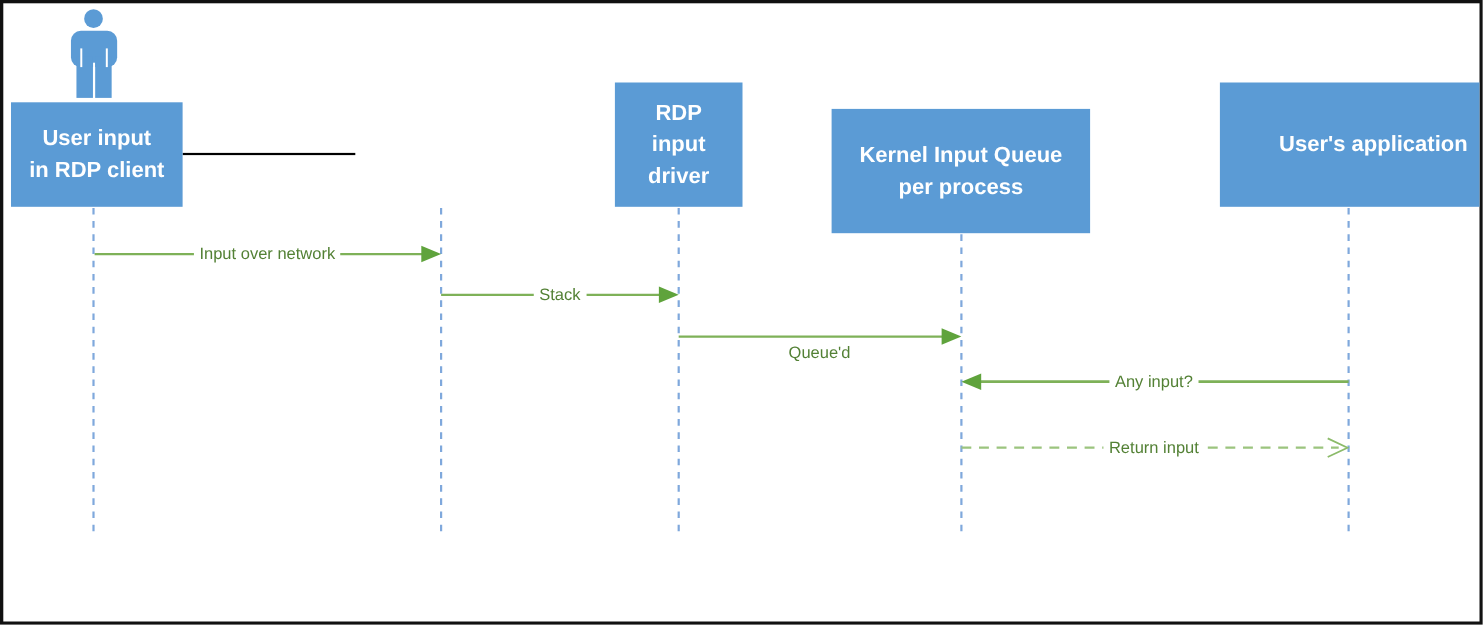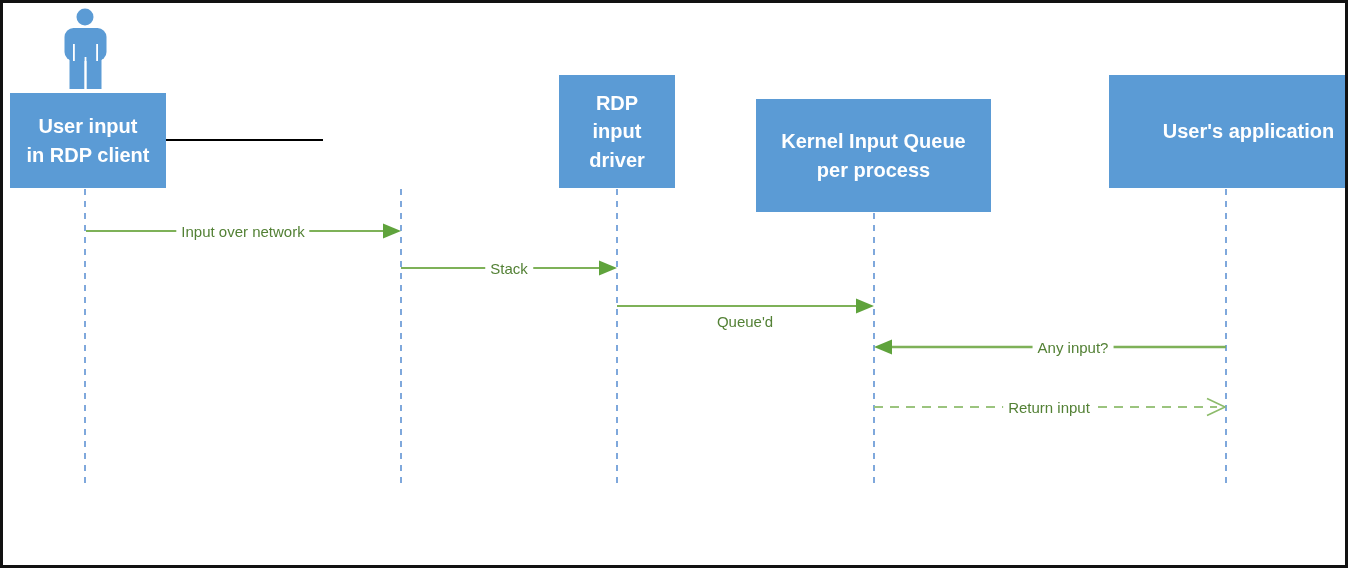--- a/index.html
+++ b/index.html
@@ -110,16 +110,16 @@
     <span>Kernel Input Queue
 per process</span>
   </div>
   <div class="participant-box" style="left:1106px; top:72px; width:279px; height:113px;">
     <span>User's application</span>
   </div>
 
   <span class="msg-label" style="left:240px;  top:228px;">Input over network</span>
   <span class="msg-label" style="left:506px;  top:265px;">Stack</span>
   <span class="msg-label" style="left:742px;  top:318px;">Queue'd</span>
-  <span class="msg-label" style="left:1070px; top:344px;">Any input?</span>
+  <span class="msg-label" style="left:1046px; top:344px;">Any input?</span>
   <span class="msg-label" style="left:1046px; top:404px;">Return input</span>
 
 </div>
 
 </body></html>

